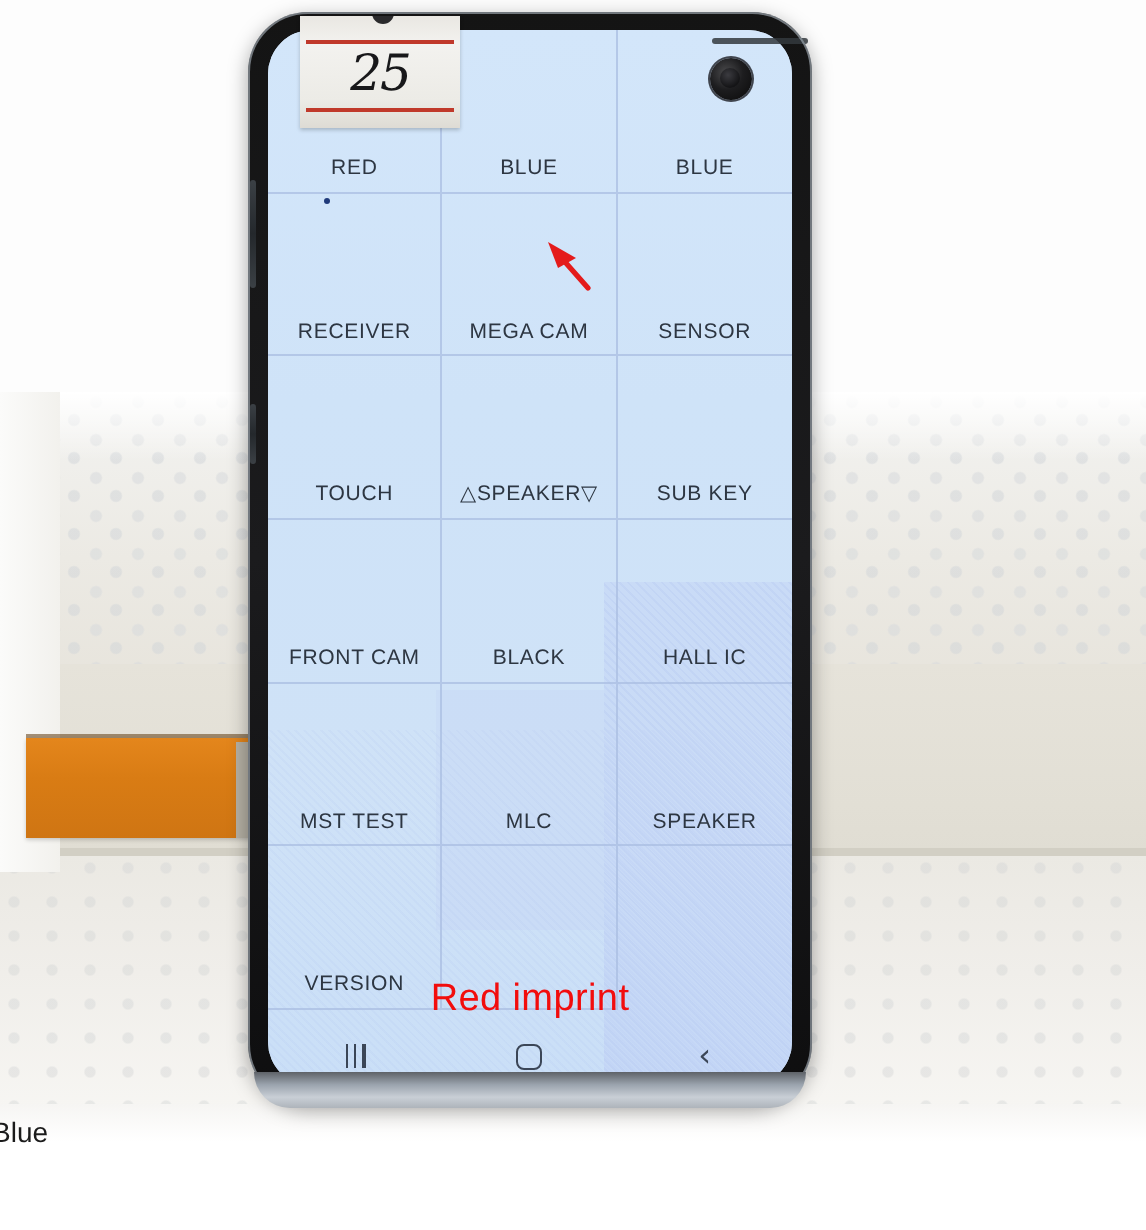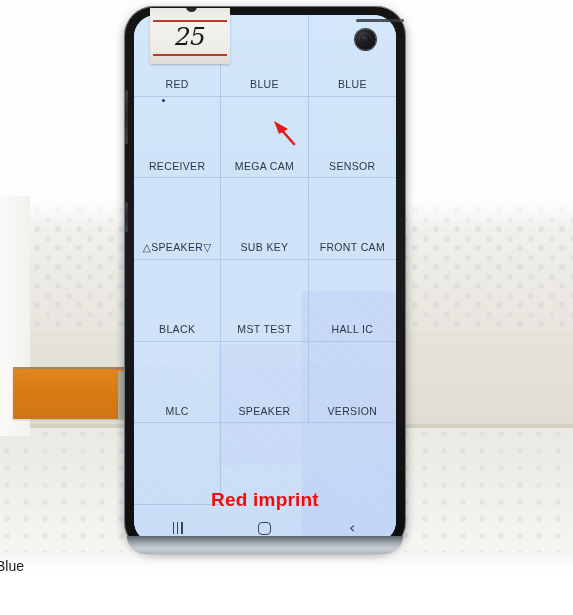--- a/index.html
+++ b/index.html
@@ -234,21 +234,21 @@
     overflow: visible;
   }
 
   
   .red-imprint {
     position: absolute;
     left: 0; top: 474px;
     width: 262px;
     text-align: center;
     font-size: 19px;
-    font-weight: 700;
+    font-weight: 400;
     color: #f20d0d;
     letter-spacing: .2px;
   }
 
   
   .navbar {
     position: absolute;
     left: 0; top: 498px;
     width: 262px; height: 30px;
     display: flex;
@@ -385,38 +385,41 @@
             <span class="cell-label">RECEIVER</span>
           </div>
         <div class="cell">
             <span class="cell-label">MEGA CAM</span>
           </div>
 
         <div class="cell">
             <span class="cell-label">SENSOR</span>
           </div>
         <div class="cell">
+            <span class="cell-label">TOUCH</span>
+          </div>
+        <div class="cell">
             <span class="cell-label">△SPEAKER▽</span>
           </div>
 
         <div class="cell">
             <span class="cell-label">SUB KEY</span>
           </div>
         <div class="cell">
             <span class="cell-label">FRONT CAM</span>
           </div>
         <div class="cell">
             <span class="cell-label">BLACK</span>
           </div>
 
         <div class="cell">
+            <span class="cell-label">HALL IC</span>
+          </div>
+        <div class="cell">
             <span class="cell-label">MST TEST</span>
-          </div>
-        <div class="cell">
-            <span class="cell-label">HALL IC</span>
           </div>
         <div class="cell">
             <span class="cell-label">MLC</span>
           </div>
 
         <div class="cell">
             <span class="cell-label">SPEAKER</span>
           </div>
         <div class="cell">
             <span class="cell-label">VERSION</span>

